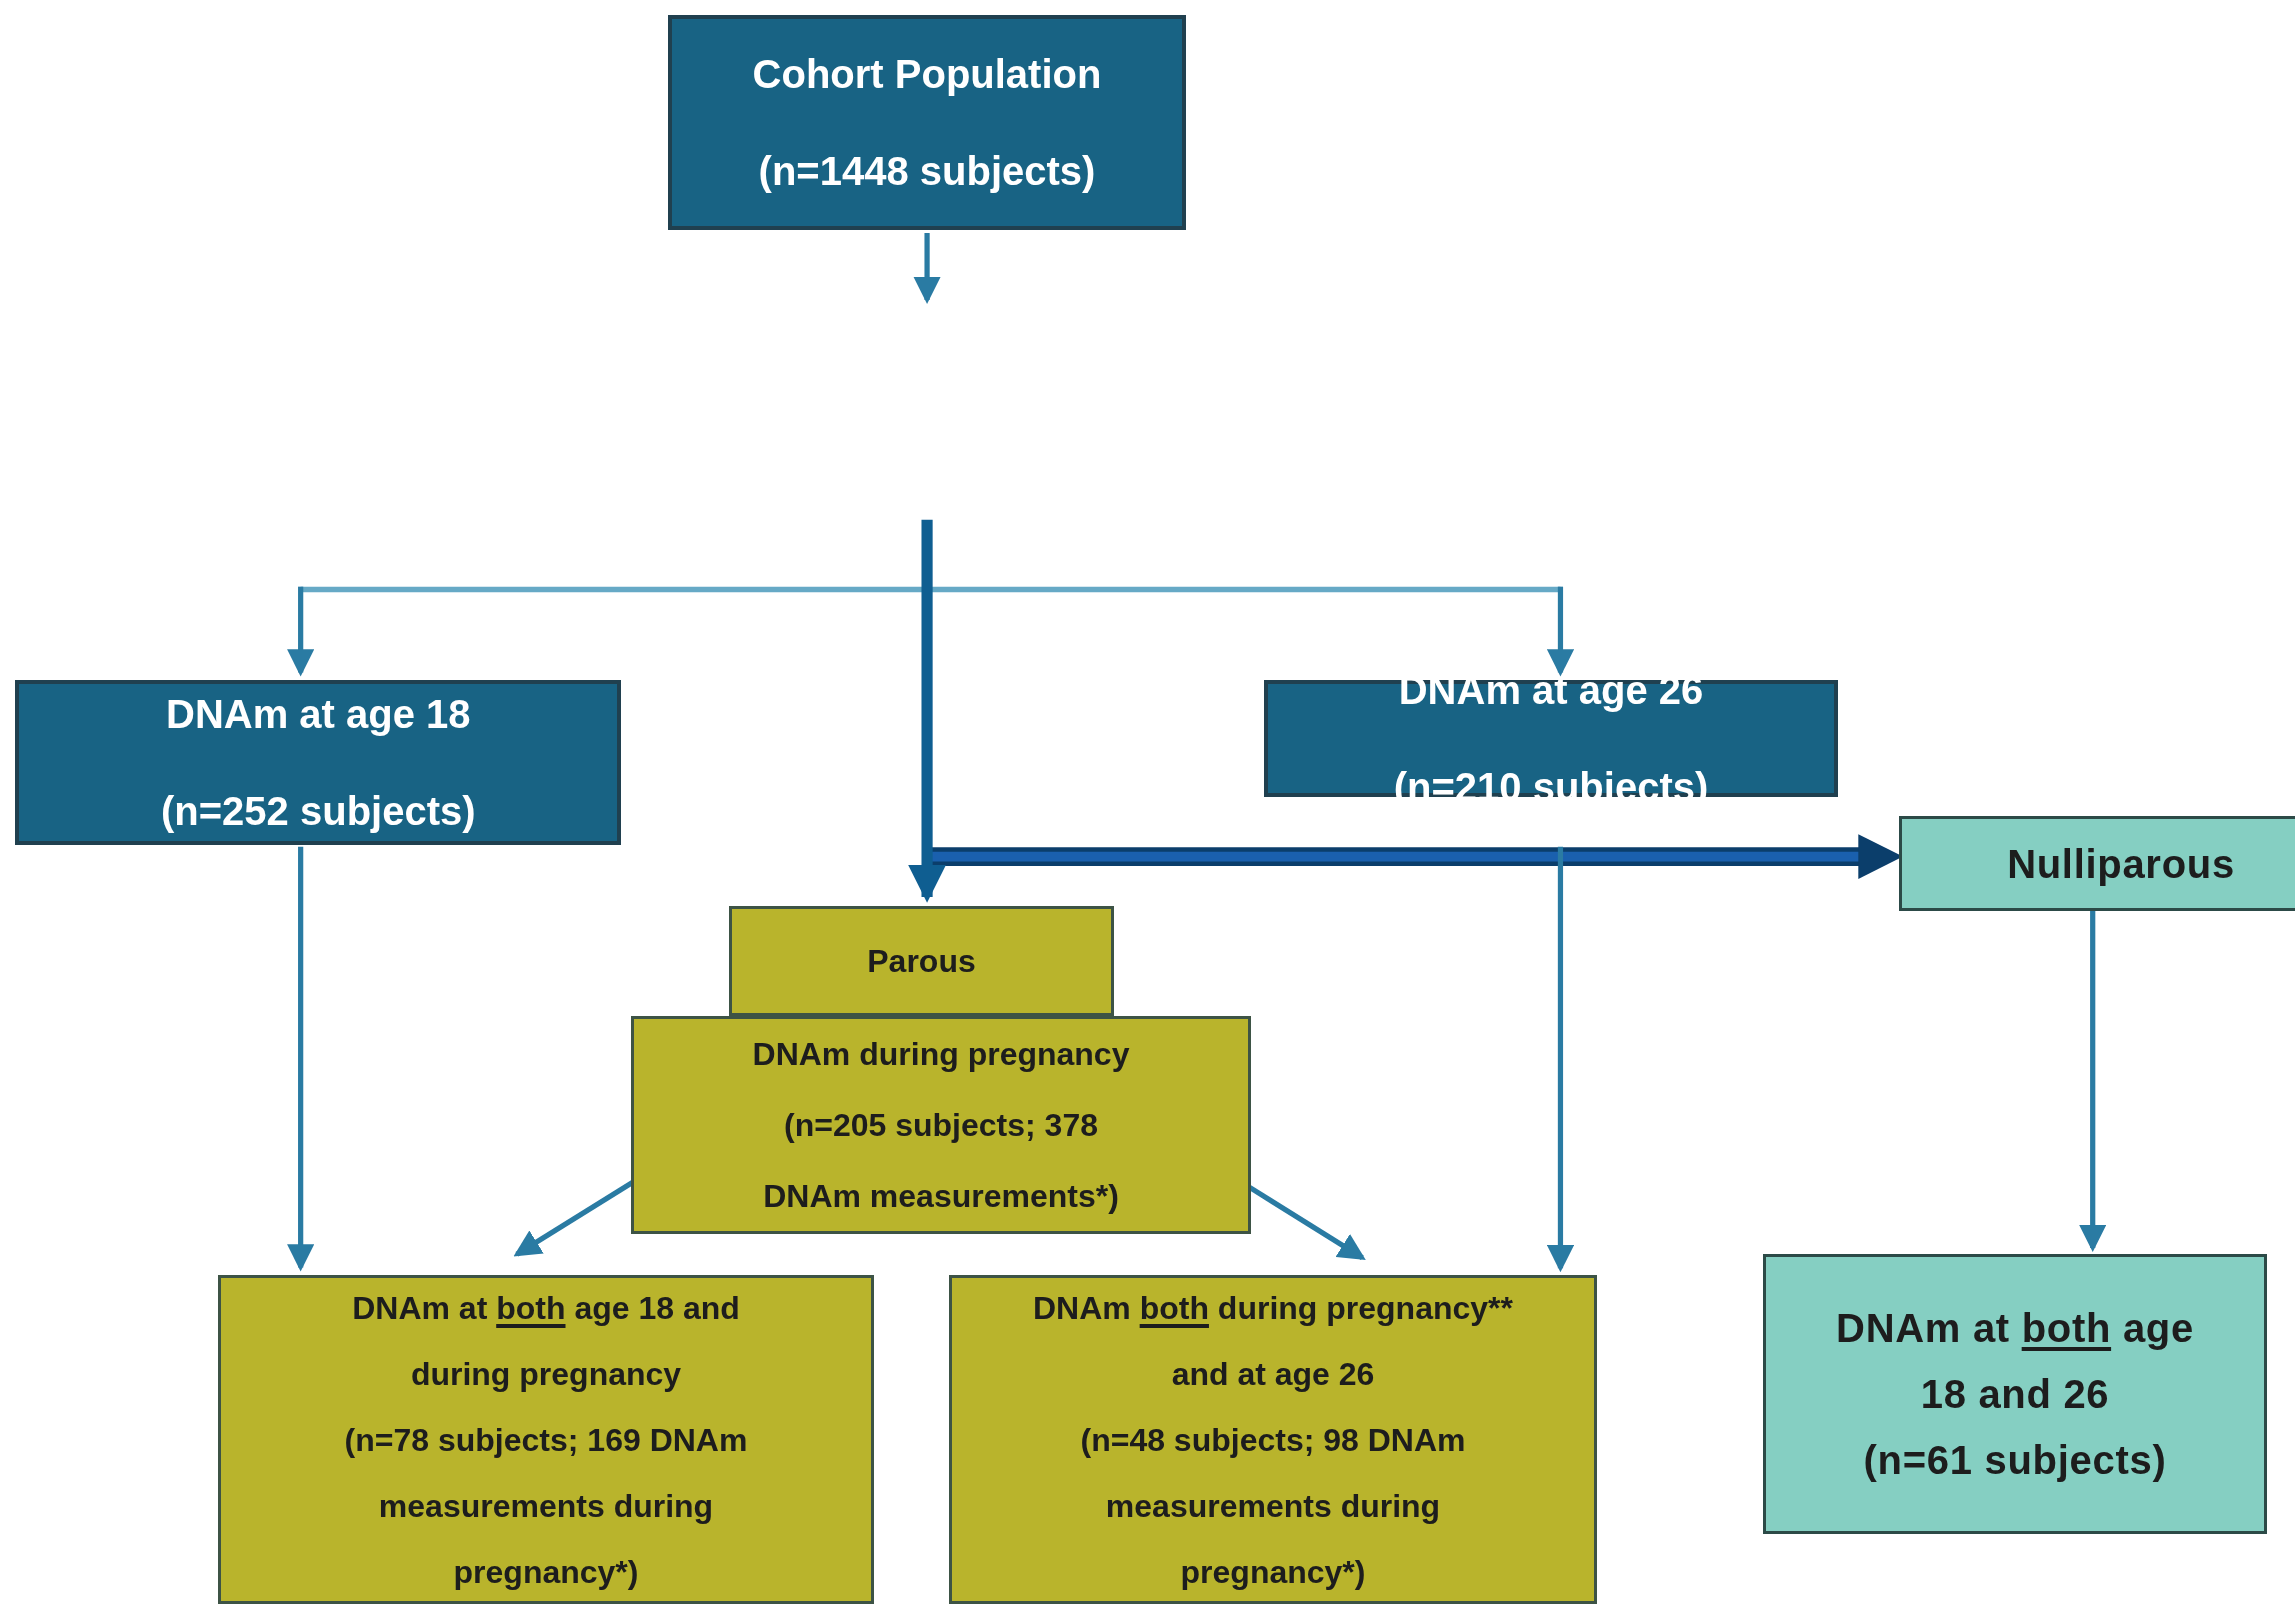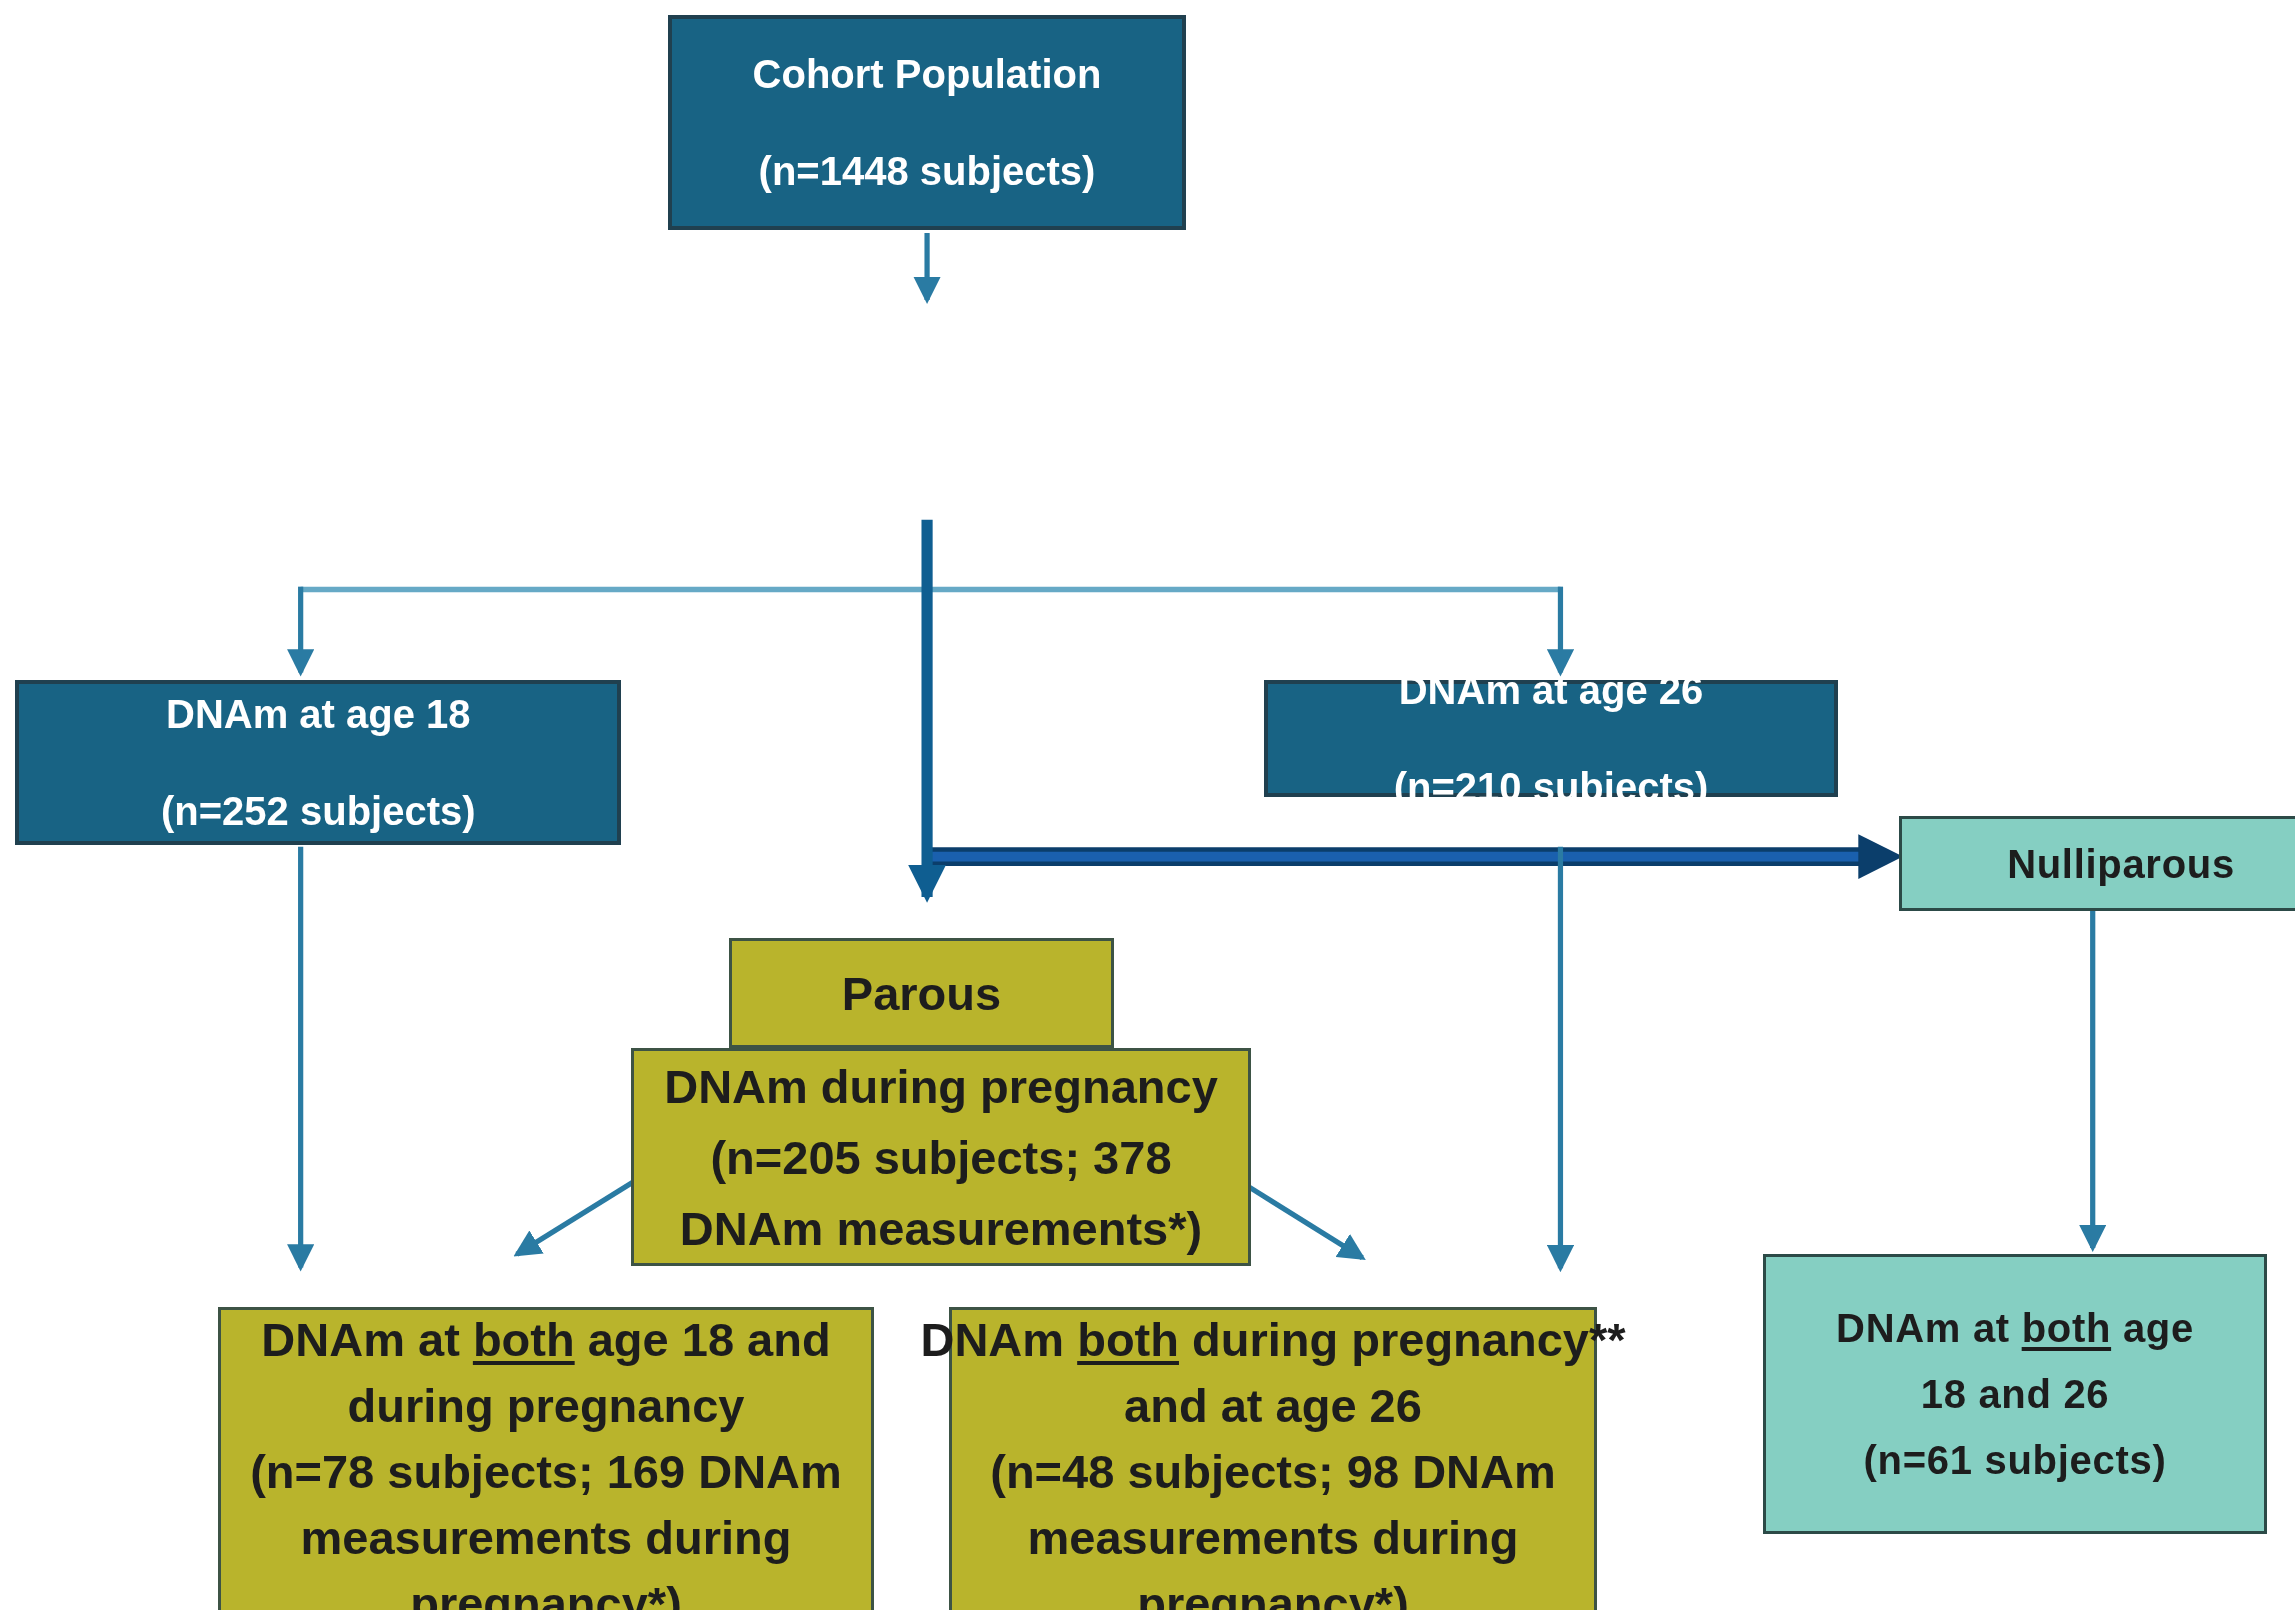--- a/index.html
+++ b/index.html
@@ -24,21 +24,21 @@
   .dark{
     background:var(--dark-box-fill);
     border:4.2px solid #20404f;
     color:var(--dark-box-text);
     font-size:40px;line-height:61px;gap:36px;
   }
   .olive{
     background:var(--olive-box-fill);
     border:3.5px solid #3d5345;
     color:var(--box-text-dark);
-    font-size:47px;line-height:66px;margin-top:32px;
+    font-size:32px;line-height:66px;
   }
   .olive.preg{line-height:71px;}
   .olive.small{line-height:61px;}
   .teal{
     background:var(--light-teal-box-fill);
     border:3.5px solid #2c4a47;
     color:var(--box-text-dark);
     font-size:40px;line-height:66px;
     letter-spacing:0.7px;
   }

